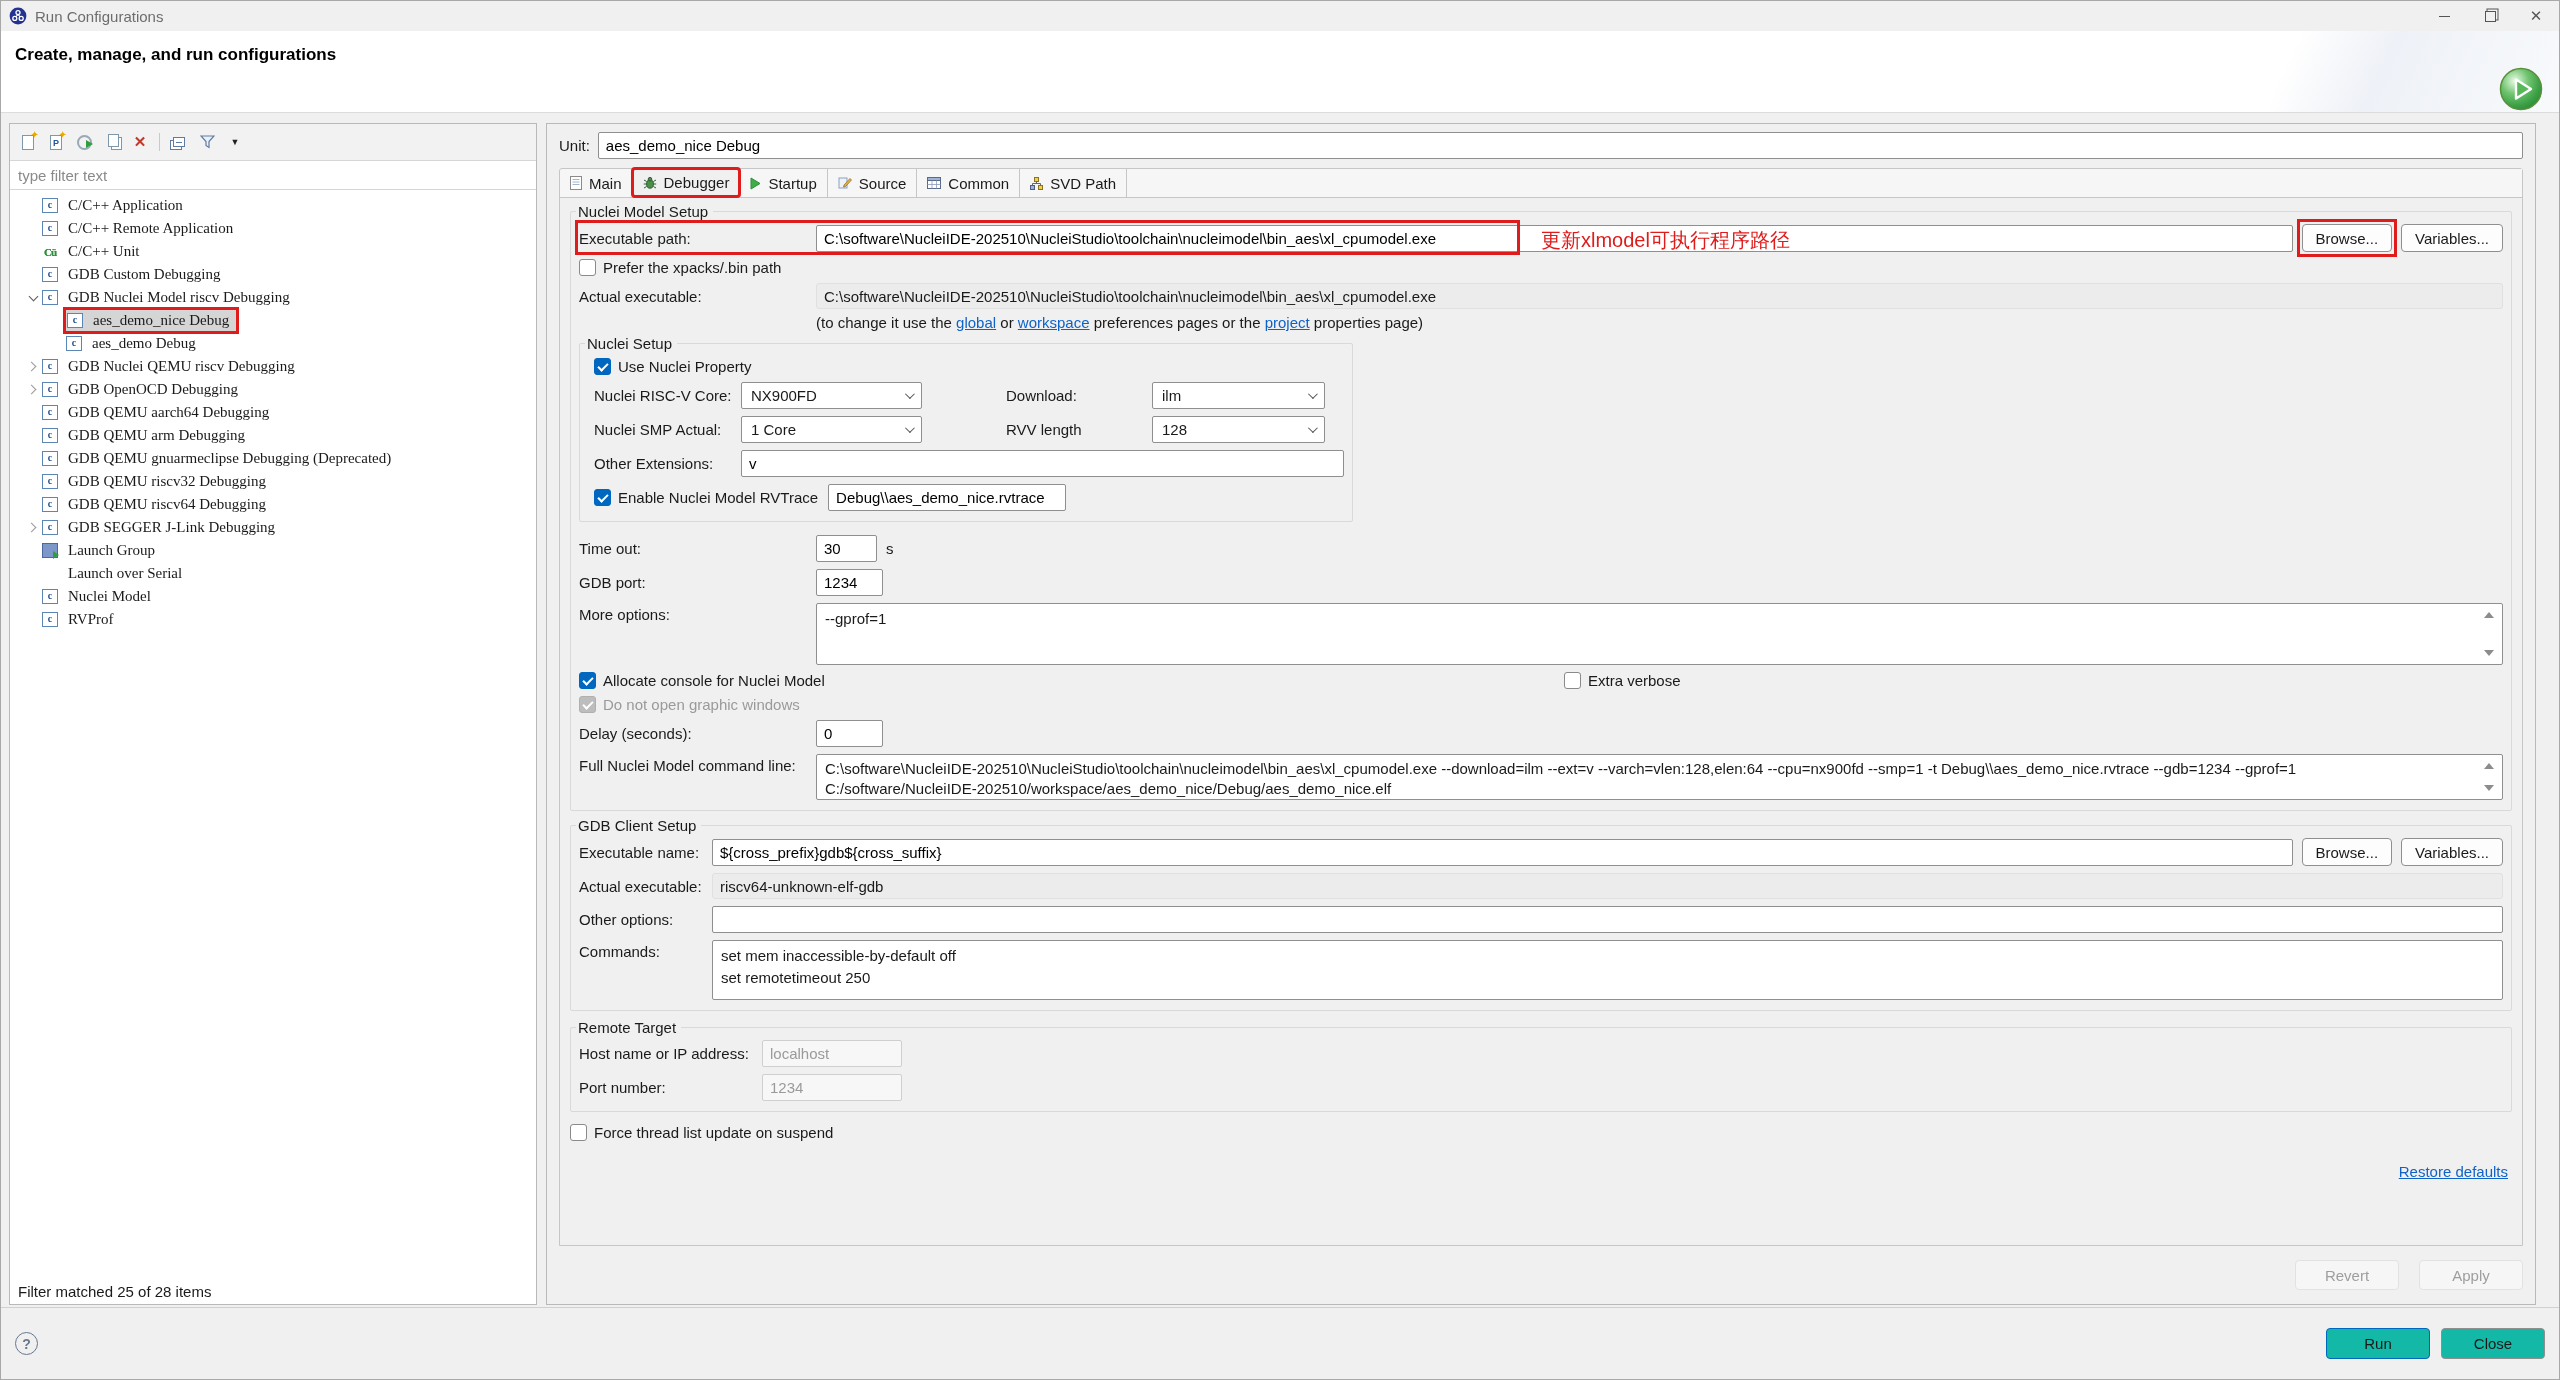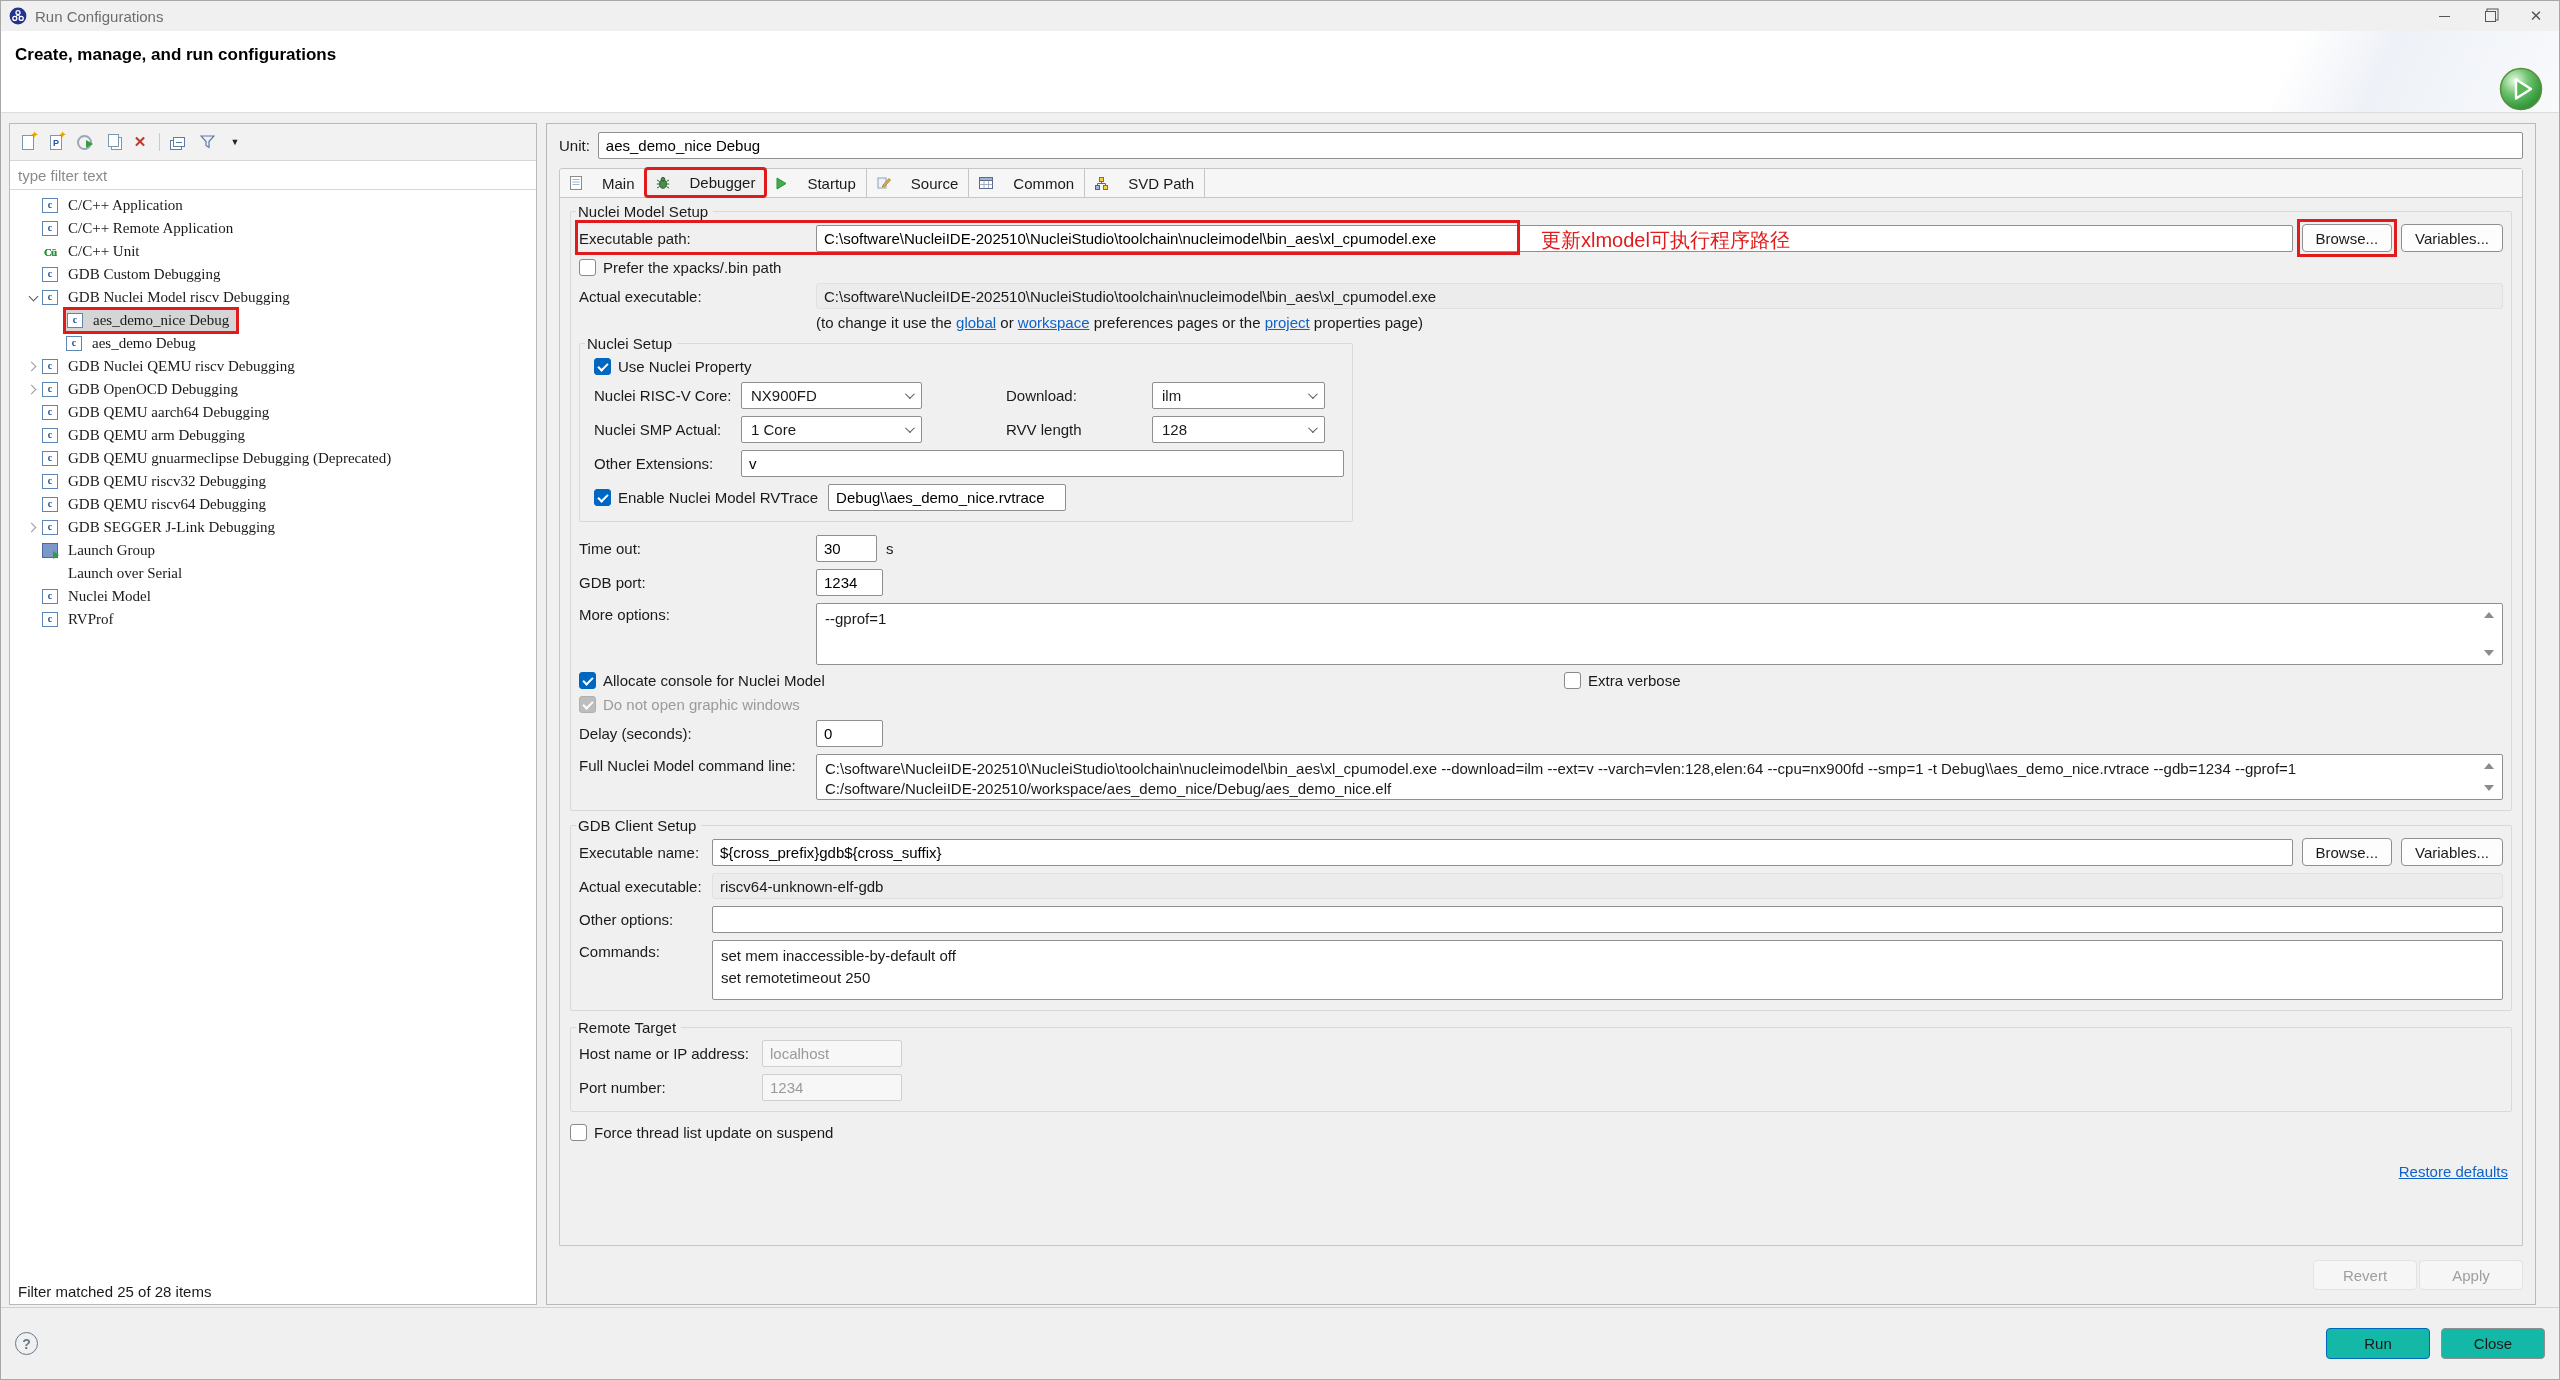--- a/index.html
+++ b/index.html
@@ -69,21 +69,21 @@
   .tlabel { padding:1px 4px; }
   .selwrap { background:#d5d5d5; outline:3px solid #e01b1b; outline-offset:0px; display:inline-flex; align-items:center; padding:1px 3px 1px 1px; }
   .lstatus { height:26px; display:flex; align-items:center; padding-left:8px; color:#1a1a1a; margin-top:auto; }
 
   
   .namerow { display:flex; align-items:center; margin:8px 12px 0 12px; gap:8px; }
   .namerow input { flex:1; height:27px; border:1px solid #8f8f8f; border-radius:2px; padding:0 7px; font:inherit; background:#fff; }
 
   .tabfolder { flex:1; display:flex; flex-direction:column; margin:9px 12px 0 12px; min-height:0; border:1px solid #c6c6c6; border-radius:3px 3px 0 0; background:#f0f0f0; }
   .tabbar { display:flex; height:29px; background:#f6f6f6; border-bottom:1px solid #c6c6c6; border-radius:3px 0 0 0; }
-  .tab { display:flex; align-items:center; gap:20px; padding:0 10px; border-right:1px solid #c6c6c6; color:#1a1a1a; position:relative; }
+  .tab { display:flex; align-items:center; gap:7px; padding:0 10px; border-right:1px solid #c6c6c6; color:#1a1a1a; position:relative; }
   .tab.sel { background:#f0f0f0; margin-bottom:-1px; border-bottom:1px solid #f0f0f0; }
   .redring { outline:3px solid #e01b1b; outline-offset:-1px; z-index:5; }
 
   .tabcontent { flex:1; padding:4px 10px 0 10px; overflow:hidden; position:relative; }
 
   .group { position:relative; border:1px solid #d9d9d9; border-radius:2px; padding:12px 8px 8px 8px; margin-top:9px; }
   .group > .legend { position:absolute; top:-9px; left:5px; background:#f0f0f0; padding:0 5px 0 2px; color:#1a1a1a; }
 
   .frow { display:flex; align-items:center; margin:0 0 7px 0; position:relative; }
   .lblw { width:237px; flex:none; }
@@ -116,21 +116,21 @@
   a.lnk { color:#0f62c8; text-decoration:underline; cursor:pointer; }
   .hintrow { margin:-2px 0 8px 237px; }
 
   
   .redbox-exec { position:absolute; left:-4px; top:-4px; width:945px; height:35px; border:3px solid #e01b1b; z-index:4; pointer-events:none; }
   .redbox-browse { position:relative; }
   .redbox-browse::after { content:""; position:absolute; left:-5px; top:-5px; right:-5px; bottom:-5px; border:3px solid #e01b1b; z-index:4; pointer-events:none; }
   .cnnote { position:absolute; left:962px; top:3px; color:#e01b1b; font-size:20px; z-index:5; white-space:nowrap; }
 
   .restore-row { display:flex; justify-content:flex-end; margin-top:22px; padding-right:4px; }
-  .applyrow { height:58px; display:flex; align-items:center; justify-content:flex-end; gap:2px; padding:0 12px; }
+  .applyrow { height:58px; display:flex; align-items:center; justify-content:flex-end; gap:20px; padding:0 12px; }
   .btn-dis { height:30px; width:104px; background:#f6f6f6; border:1px solid #e2e2e2; border-radius:4px; color:#9e9e9e; font:inherit; }
 
   
   .footer { position:absolute; left:0; right:0; bottom:0; height:72px; border-top:1px solid #d0d0d0; background:#f0f0f0; display:flex; align-items:center; padding:0 14px; }
   .help { width:23px; height:23px; border:1.6px solid #66788a; border-radius:50%; color:#66788a; display:flex; align-items:center; justify-content:center; font-weight:bold; font-size:14px; }
   .help::after { content:"?"; }
   .fbtns { margin-left:auto; display:flex; gap:11px; }
   .fbtn { height:31px; width:104px; background:#14b8a6; border:1px solid #8f8f8f; border-radius:4px; font:inherit; color:#1a1a1a; }
   .fbtn.primary { border:1.6px solid #0067c0; }
 

